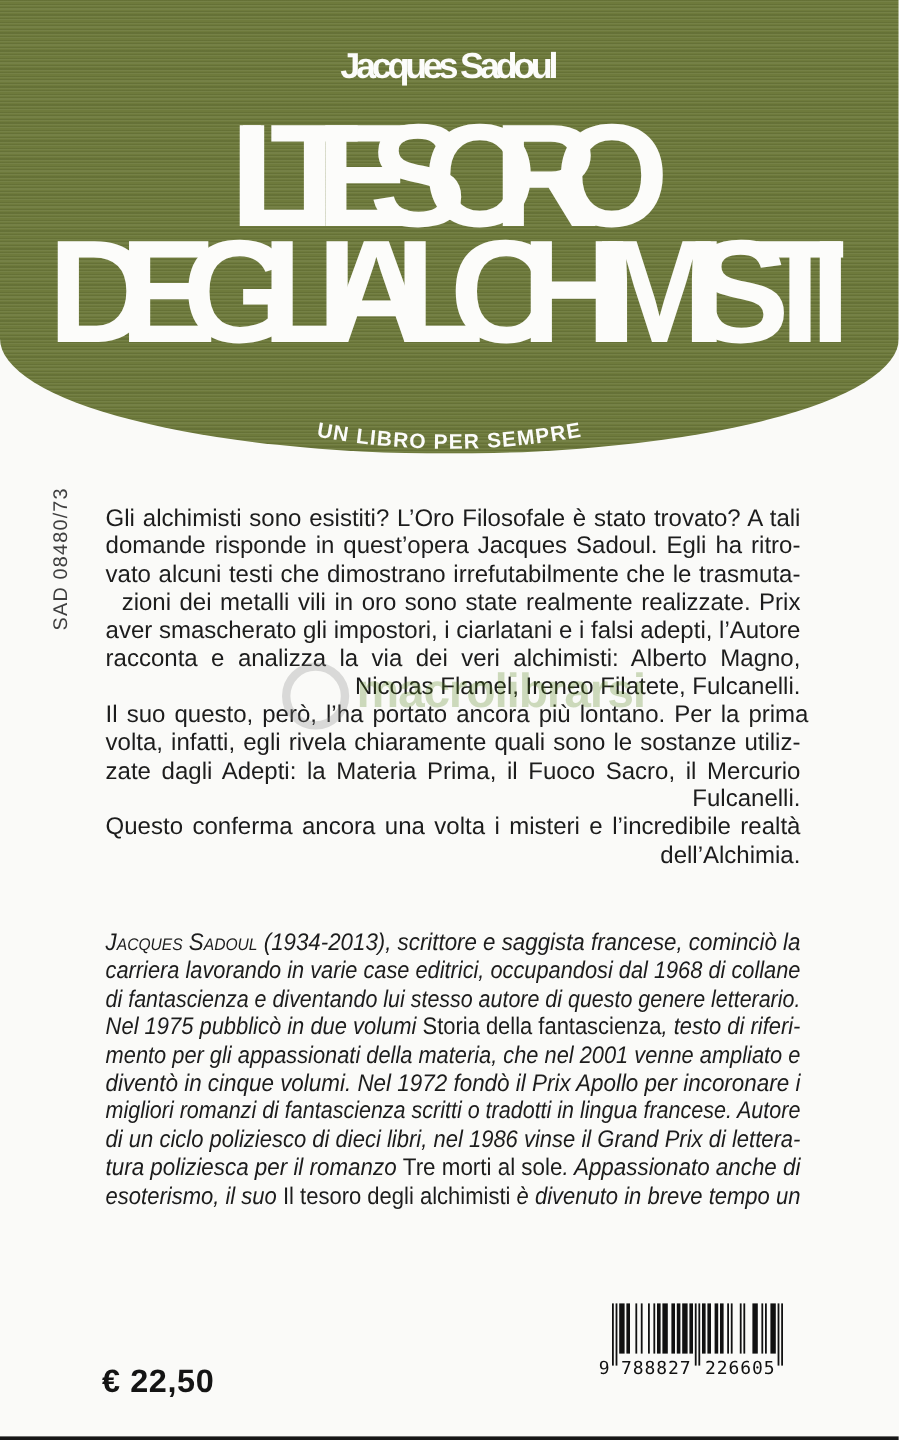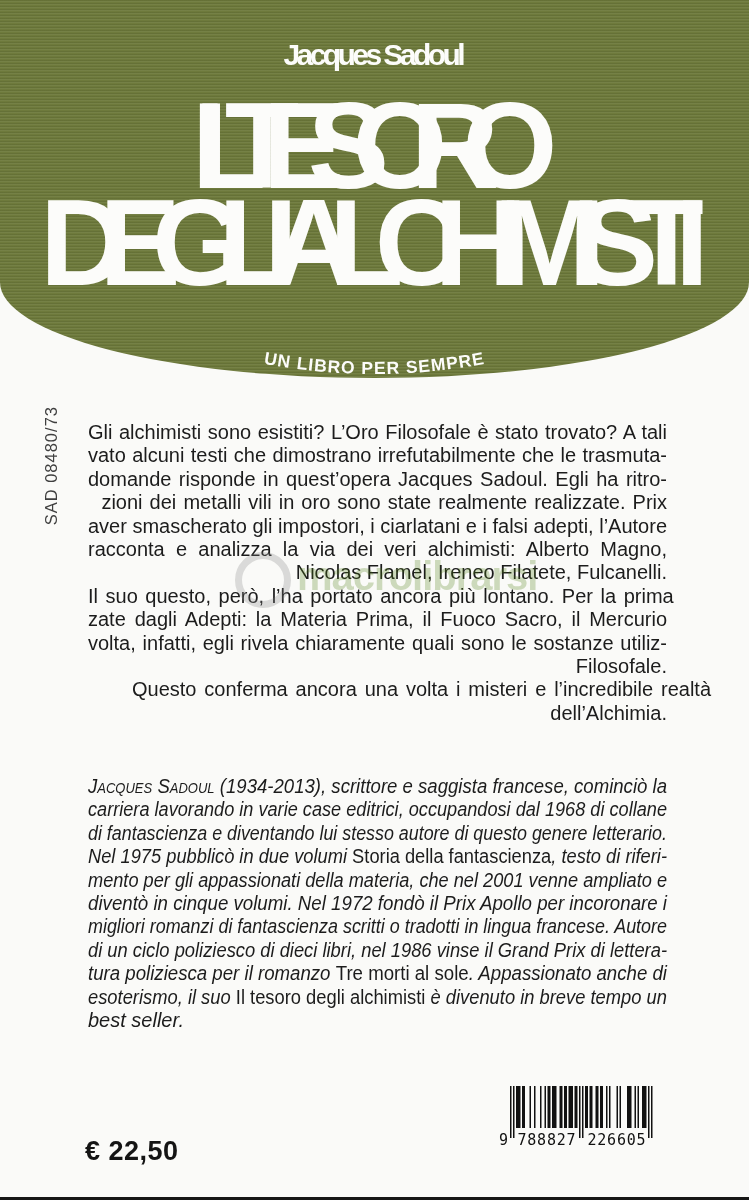--- a/index.html
+++ b/index.html
@@ -75,51 +75,50 @@
     <text font-size="17.5" letter-spacing="1">
       <textPath href="#tagarc" startOffset="50%" text-anchor="middle">UN LIBRO PER SEMPRE</textPath>
     </text>
   </svg>
 </div>
 
 <div class="spine-code">SAD 08480/73</div>
 
 <div id="synopsis" class="textcol">
     <div class="jline"><span style="word-spacing: 0.984375px;">Gli alchimisti sono esistiti? L’Oro Filosofale è stato trovato? A tali</span></div>
+    <div class="jline"><span style="word-spacing: 1.91406px;">domande risponde in quest’opera Jacques Sadoul. Egli ha ritro-</span></div>
     <div class="jline"><span style="word-spacing: 0.8125px;">vato alcuni testi che dimostrano irrefutabilmente che le trasmuta-</span></div>
-    <div class="jline"><span style="word-spacing: 1.91406px;">domande risponde in quest’opera Jacques Sadoul. Egli ha ritro-</span></div>
     <div class="jline"><span style="word-spacing: 1.5375px;">zioni dei metalli vili in oro sono state realmente realizzate. Prix</span></div>
     <div class="jline"><span style="transform: scaleX(0.999757);">aver smascherato gli impostori, i ciarlatani e i falsi adepti, l’Autore</span></div>
     <div class="jline"><span style="word-spacing: 5.66146px;">racconta e analizza la via dei veri alchimisti: Alberto Magno,</span></div>
     <div class="jline plast"><span>Nicolas Flamel, Ireneo Filatete, Fulcanelli.</span></div>
     <div class="jline"><span style="word-spacing: 2px;">Il suo questo, però, l’ha portato ancora più lontano. Per la prima</span></div>
+    <div class="jline"><span style="word-spacing: 1.21354px;">volta, infatti, egli rivela chiaramente quali sono le sostanze utiliz-</span></div>
     <div class="jline"><span style="word-spacing: 3.32187px;">zate dagli Adepti: la Materia Prima, il Fuoco Sacro, il Mercurio</span></div>
-    <div class="jline"><span style="word-spacing: 1.21354px;">volta, infatti, egli rivela chiaramente quali sono le sostanze utiliz-</span></div>
-    <div class="jline plast"><span>Filosofale.</span></div>
-    <div class="jline"><span style="word-spacing: 2.32812px; margin-left: 44px;">Questo conferma ancora una volta i misteri e l’incredibile realtà</span></div>
+    <div class="jline plast"><span>Fulcanelli.</span></div>
+    <div class="jline"><span style="word-spacing: 2.32812px;">Questo conferma ancora una volta i misteri e l’incredibile realtà</span></div>
     <div class="jline plast"><span>dell’Alchimia.</span></div>
   </div>
 
 <div class="watermark">
   <div class="wm-ring"></div>
   <div class="wm-text">macrolibrarsi</div>
 </div>
 
 <div id="bio" class="textcol">
     <div class="jline"><span style="transform: scaleX(0.929118);"><span class="seg-sc">Jacques Sadoul</span><span> (1934-2013), scrittore e saggista francese, cominciò la</span></span></div>
     <div class="jline"><span style="transform: scaleX(0.907301);"><span>carriera lavorando in varie case editrici, occupandosi dal 1968 di collane</span></span></div>
     <div class="jline"><span style="transform: scaleX(0.893239);"><span>di fantascienza e diventando lui stesso autore di questo genere letterario.</span></span></div>
     <div class="jline"><span style="transform: scaleX(0.913677);"><span>Nel 1975 pubblicò in due volumi </span><span class="seg-r">Storia della fantascienza</span><span>, testo di riferi-</span></span></div>
     <div class="jline"><span style="transform: scaleX(0.908837);"><span>mento per gli appassionati della materia, che nel 2001 venne ampliato e</span></span></div>
     <div class="jline"><span style="transform: scaleX(0.93446);"><span>diventò in cinque volumi. Nel 1972 fondò il Prix Apollo per incoronare i</span></span></div>
     <div class="jline"><span style="transform: scaleX(0.89596);"><span>migliori romanzi di fantascienza scritti o tradotti in lingua francese. Autore</span></span></div>
     <div class="jline"><span style="transform: scaleX(0.917001);"><span>di un ciclo poliziesco di dieci libri, nel 1986 vinse il Grand Prix di lettera-</span></span></div>
     <div class="jline"><span style="transform: scaleX(0.93225);"><span>tura poliziesca per il romanzo </span><span class="seg-r">Tre morti al sole</span><span>. Appassionato anche di</span></span></div>
     <div class="jline"><span style="transform: scaleX(0.916955);"><span>esoterismo, il suo </span><span class="seg-r">Il tesoro degli alchimisti</span><span> è divenuto in breve tempo un</span></span></div>
-    <div class="jline plast"><span><span>best seller.</span></span></div>
   </div>
 
 <div class="price">€ 22,50</div>
 
 <svg class="barcode" width="160" height="62" viewBox="0 0 160 62">
   <g fill="#111">
 
     <rect x="12" y="0" width="1.5" height="52"></rect>
       <rect x="15" y="0" width="1.5" height="52"></rect>
     <rect x="81" y="0" width="1.5" height="52"></rect>

